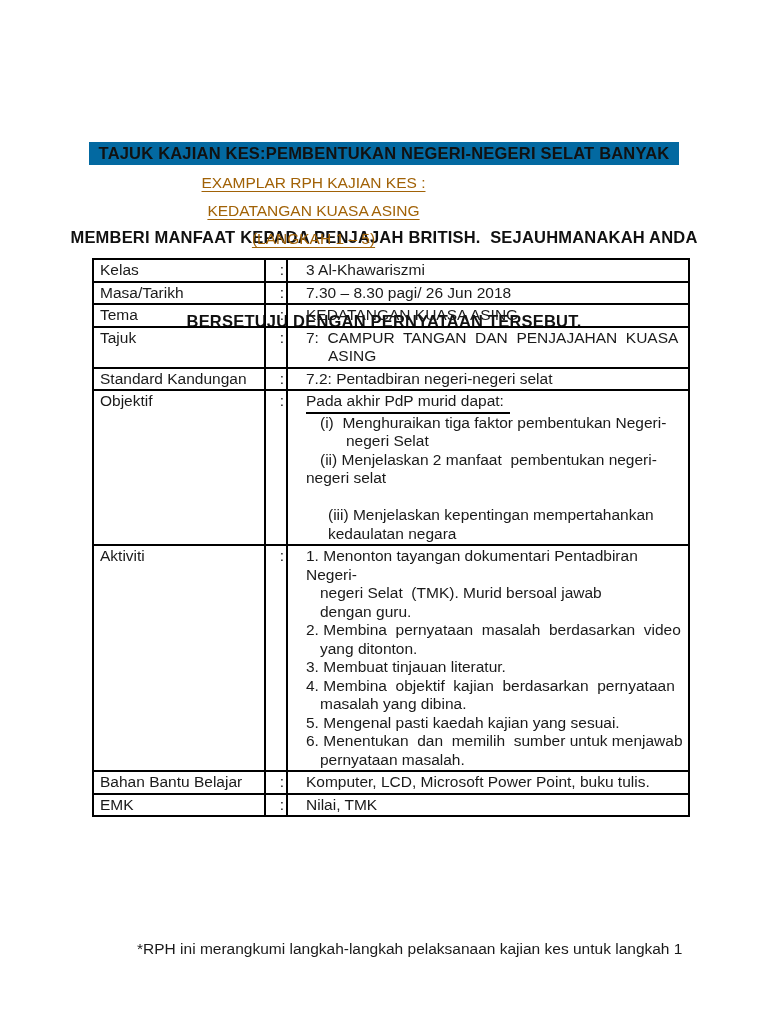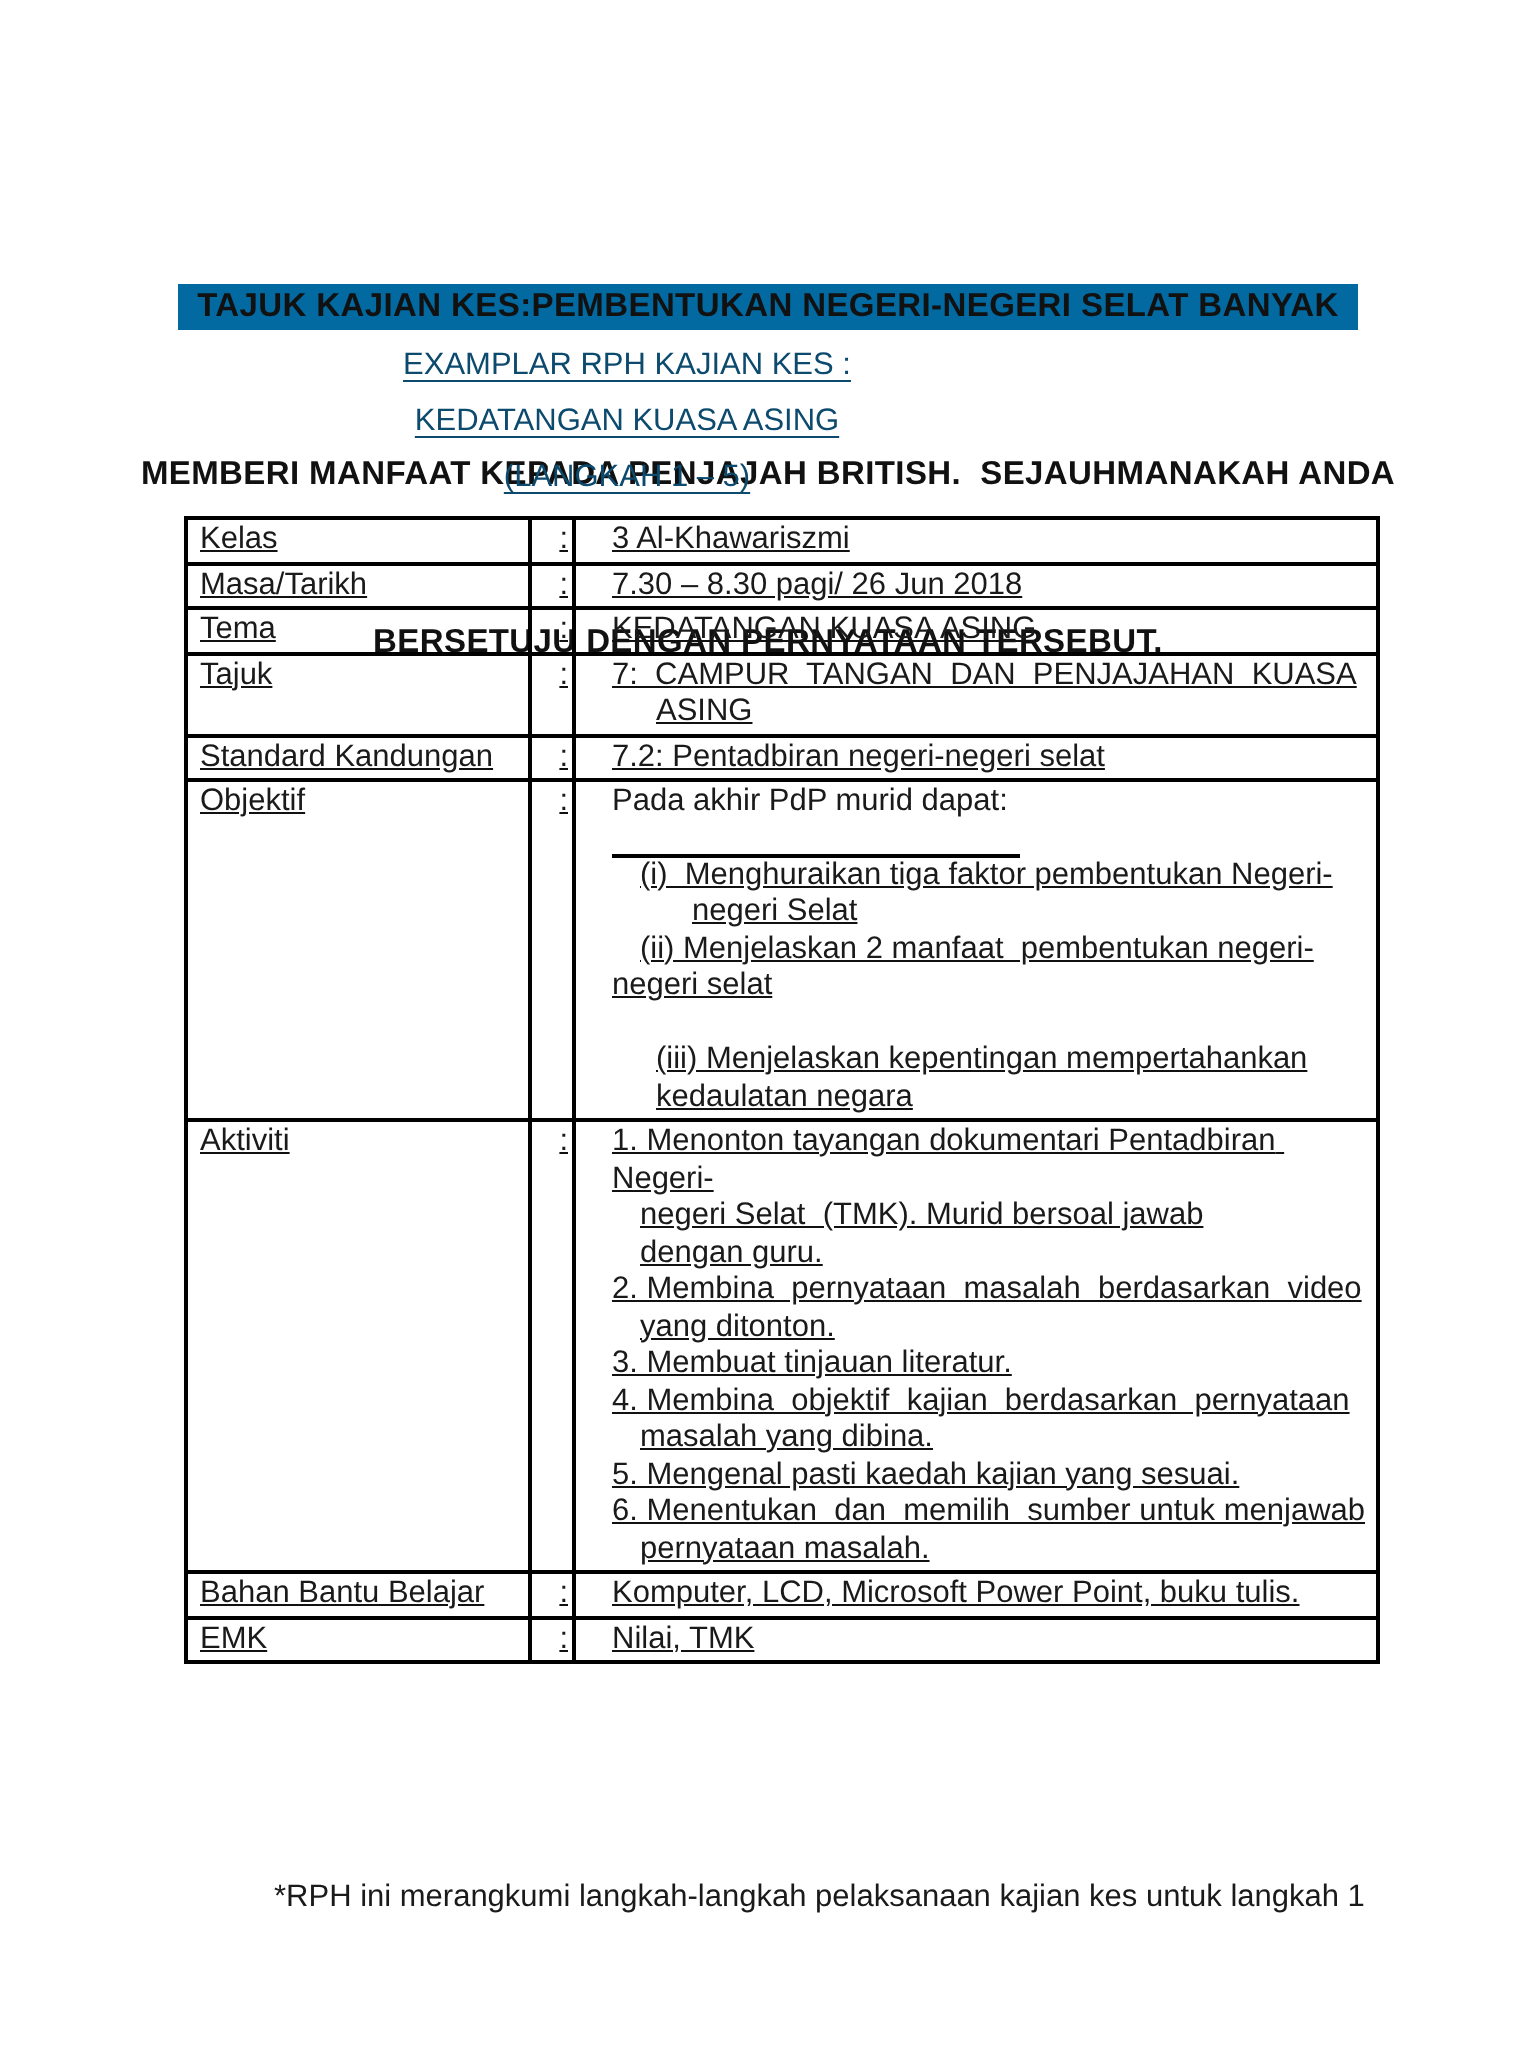--- a/index.html
+++ b/index.html
@@ -13,41 +13,41 @@
   .title-block {
     position:absolute; top:83px; left:0; width:768px;
     text-align:center; font-weight:bold; font-size:16.5px; line-height:28px;
     letter-spacing:0.2px; white-space:pre;
   }
   .title-block .hl { padding:2px 10px 3px 10px; }
 
   
   .subtitle-block {
     position:absolute; top:173px; left:0; width:627px;
-    text-align:center; font-size:15.5px; line-height:20px; color:#0c4a6e;
+    text-align:center; font-size:15.5px; line-height:20px; color:#a16207;
   }
   .subtitle-line { height:28px; }
   .subtitle-line span { text-decoration:underline; text-underline-offset:3px; }
 
   
-  .table-wrap { position:absolute; top:258px; left:92px; width:598px;text-decoration:underline; }
+  .table-wrap { position:absolute; top:258px; left:92px; width:598px; }
   table.rph {
     border-collapse:collapse; width:598px; table-layout:fixed;
     font-size:15.5px; line-height:18.5px; color:#1a1a1a;
   }
   table.rph td { border:2px solid #000; vertical-align:top; }
   td.label-cell   { width:172px; padding:1px 4px 1px 6px; white-space:normal; }
   td.colon-cell   { width:22px;  padding:1px 2px 1px 0; text-align:right; }
   td.value-cell   { padding:1px 4px 1px 6px; }
   .vline { min-height:18.5px; white-space:pre-wrap;margin-left:12px; }
   .vline.ind1 { padding-left:14px; }
   .vline.ind2 { padding-left:22px; }
   .vline.ind3 { padding-left:40px; }
   .vline .ul {
-    display:inline-block; border-bottom:2px solid #000; padding-bottom:16px;
+    display:inline-block; border-bottom:2px solid #000; padding-bottom:1px;
     padding-right:6px;
   }
 
   
   .footnote {
     position:absolute; top:896px; left:137px; width:560px;
     font-size:15.5px; line-height:21px; color:#1a1a1a; white-space:pre-wrap;
   }
 </style>
 </head>

